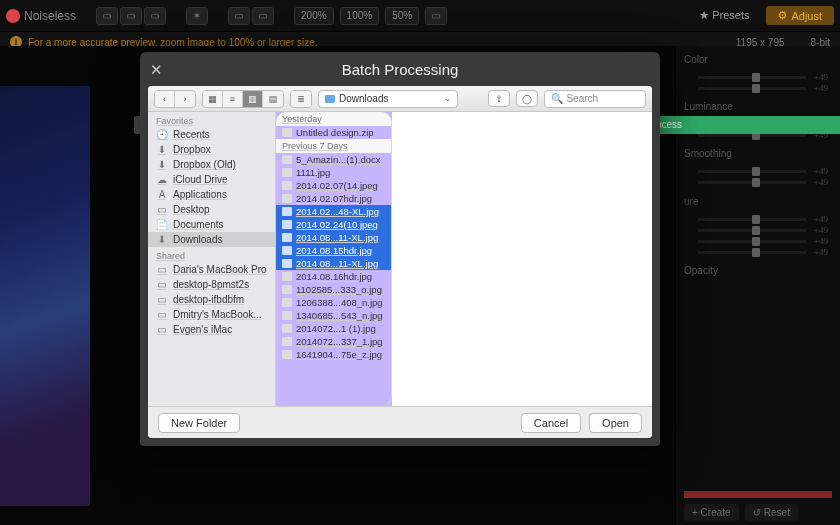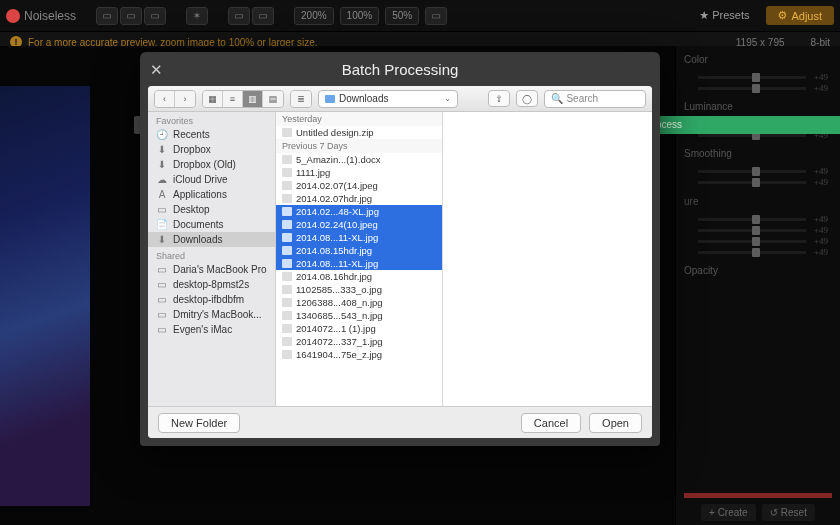--- a/index.html
+++ b/index.html
@@ -30,21 +30,21 @@
     background: linear-gradient(160deg, #1a2a6a 0%, #2a3aa0 30%, #4a70e0 55%, #4a2a7a 80%); }
   
   .adjust-panel { width: 165px; background: #171717; border-left: 1px solid #000; padding: 6px 8px 4px 8px; display: flex; flex-direction: column; gap: 6px; font-size: 10px; color: #888; overflow: hidden; }
   .panel-section-title { text-align: left; color: #999; font-size: 10px; margin-top: 2px; }
   .slider-row { display: flex; align-items: center; gap: 4px; margin-top: 1px; }
   .slider-left { width: 10px; }
   .slider-track { flex: 1; height: 3px; background: #333; position: relative; }
   .slider-thumb { position: absolute; top: -3px; width: 8px; height: 9px; background: #aaa; border-radius: 1px; }
   .slider-val { width: 22px; text-align: center; color: #777; font-size: 9px; font-family: Liberation Serif, serif; }
   .panel-label { color: #888; font-size: 10px; margin-top: 3px; }
-  .panel-footer { margin-top: auto; display: flex; gap: 6px; justify-content: center; padding-top: 6px; border-top: 5px solid #ef4444; }
+  .panel-footer { margin-top: auto; display: flex; gap: 6px; justify-content: flex-start; padding-top: 6px; border-top: 7px solid #ef4444; }
   .footer-btn { padding: 3px 8px; background: #2a2a2a; color: #bbb; font-size: 10px; border-radius: 3px; }
 
   
   .overlay { position: absolute; inset: 46px 0 0 0; background: rgba(0,0,0,.45); }
   .modal { position: absolute; left: 140px; top: 52px; width: 520px; background: #3a3a3a; border-radius: 6px 6px 4px 4px; box-shadow: 0 10px 40px rgba(0,0,0,.7); }
   .modal-header { height: 34px; display: flex; align-items: center; justify-content: center; color: #eee; font-size: 15px; position: relative; }
   .modal-close { position: absolute; left: 10px; top: 9px; color: #ccc; font-size: 15px; cursor: pointer; }
   .process-strip { position: absolute; right: -14px; top: 64px; height: 18px; padding: 0 8px; background: #2fa866; color: #e6ffe6; font-size: 10px; line-height: 18px; border-radius: 2px; z-index: 0; }
   .la-strip { position: absolute; left: -6px; top: 64px; height: 18px; padding: 0 6px; background: #555; color: #ccc; font-size: 10px; line-height: 18px; border-radius: 2px; z-index: 0; }
 
@@ -54,28 +54,28 @@
   .ft-seg { display: flex; border: 1px solid #bbb; border-radius: 4px; overflow: hidden; }
   .ft-seg span { width: 20px; height: 16px; display: flex; align-items: center; justify-content: center; font-size: 9px; color: #555; background: #f4f4f4; border-right: 1px solid #ccc; }
   .ft-seg span:last-child { border-right: none; }
   .ft-seg span.active { background: #888; color: #fff; }
   .ft-pop { flex: 0 0 140px; height: 18px; border: 1px solid #bbb; border-radius: 4px; background: #fff; display: flex; align-items: center; padding: 0 6px; gap: 4px; font-size: 10px; color: #333; }
   .ft-pop .folder-ic { width: 10px; height: 8px; background: #6aa7ea; border-radius: 1px; }
   .ft-pop .chev { margin-left: auto; font-size: 8px; color: #666; }
   .ft-iconbtn { width: 22px; height: 17px; border: 1px solid #bbb; border-radius: 4px; background: #fafafa; display: flex; align-items: center; justify-content: center; font-size: 9px; color: #555; }
   .ft-search { flex: 0 0 102px; height: 18px; border: 1px solid #bbb; border-radius: 4px; background: #fff; display: flex; align-items: center; padding: 0 6px; gap: 3px; font-size: 10px; color: #888; }
 
-  .finder-body { display: flex; height: 294px; background: #ffffff; }
+  .finder-body { display: flex; height: 294px; background: #c4b5fd; text-decoration: underline; }
   .sidebar { width: 128px; background: #e8e8ea; border-right: 1px solid #d0d0d0; overflow: hidden; font-size: 10px; }
   .sb-section { padding: 4px 8px 1px 8px; color: #888; font-size: 9px; }
   .sb-item { display: flex; align-items: center; gap: 5px; padding: 2px 8px; color: #333; cursor: default; }
   .sb-item.active { background: #cfcfcf; }
   .sb-icon { width: 12px; height: 11px; display: inline-block; color: #777; font-size: 10px; text-align: center; line-height: 11px; }
 
-  .filecol { width: 167px; border-right: 1px solid #d8d8d8; overflow-y: auto; font-size: 9.5px; color: #333; }
+  .filecol { width: 116px; border-right: 1px solid #d8d8d8; overflow-y: auto; font-size: 9.5px; color: #333; border-radius: 10px; }
   .date-hdr { padding: 2px 6px; color: #777; background: #f7f7f7; font-size: 9px; }
   .file-row { display: flex; align-items: center; gap: 4px; padding: 1px 6px; white-space: nowrap; overflow: hidden; text-overflow: ellipsis; }
   .file-row.selected { background: #2d6fe0; color: #fff; }
   .file-ic { width: 10px; height: 9px; flex-shrink: 0; background: #ddd; border-radius: 1px; }
   .file-row.selected .file-ic { background: #cfe0ff; }
   .previewcol { flex: 1; background: #fff; }
 
   .finder-footer { height: 32px; background: #ececec; border-top: 1px solid #ccc; display: flex; align-items: center; padding: 0 10px; gap: 8px; }
   .fin-btn { padding: 3px 12px; background: #fcfcfc; border: 1px solid #bbb; border-radius: 4px; font-size: 11px; color: #333; }
   .fin-spacer { flex: 1; }

